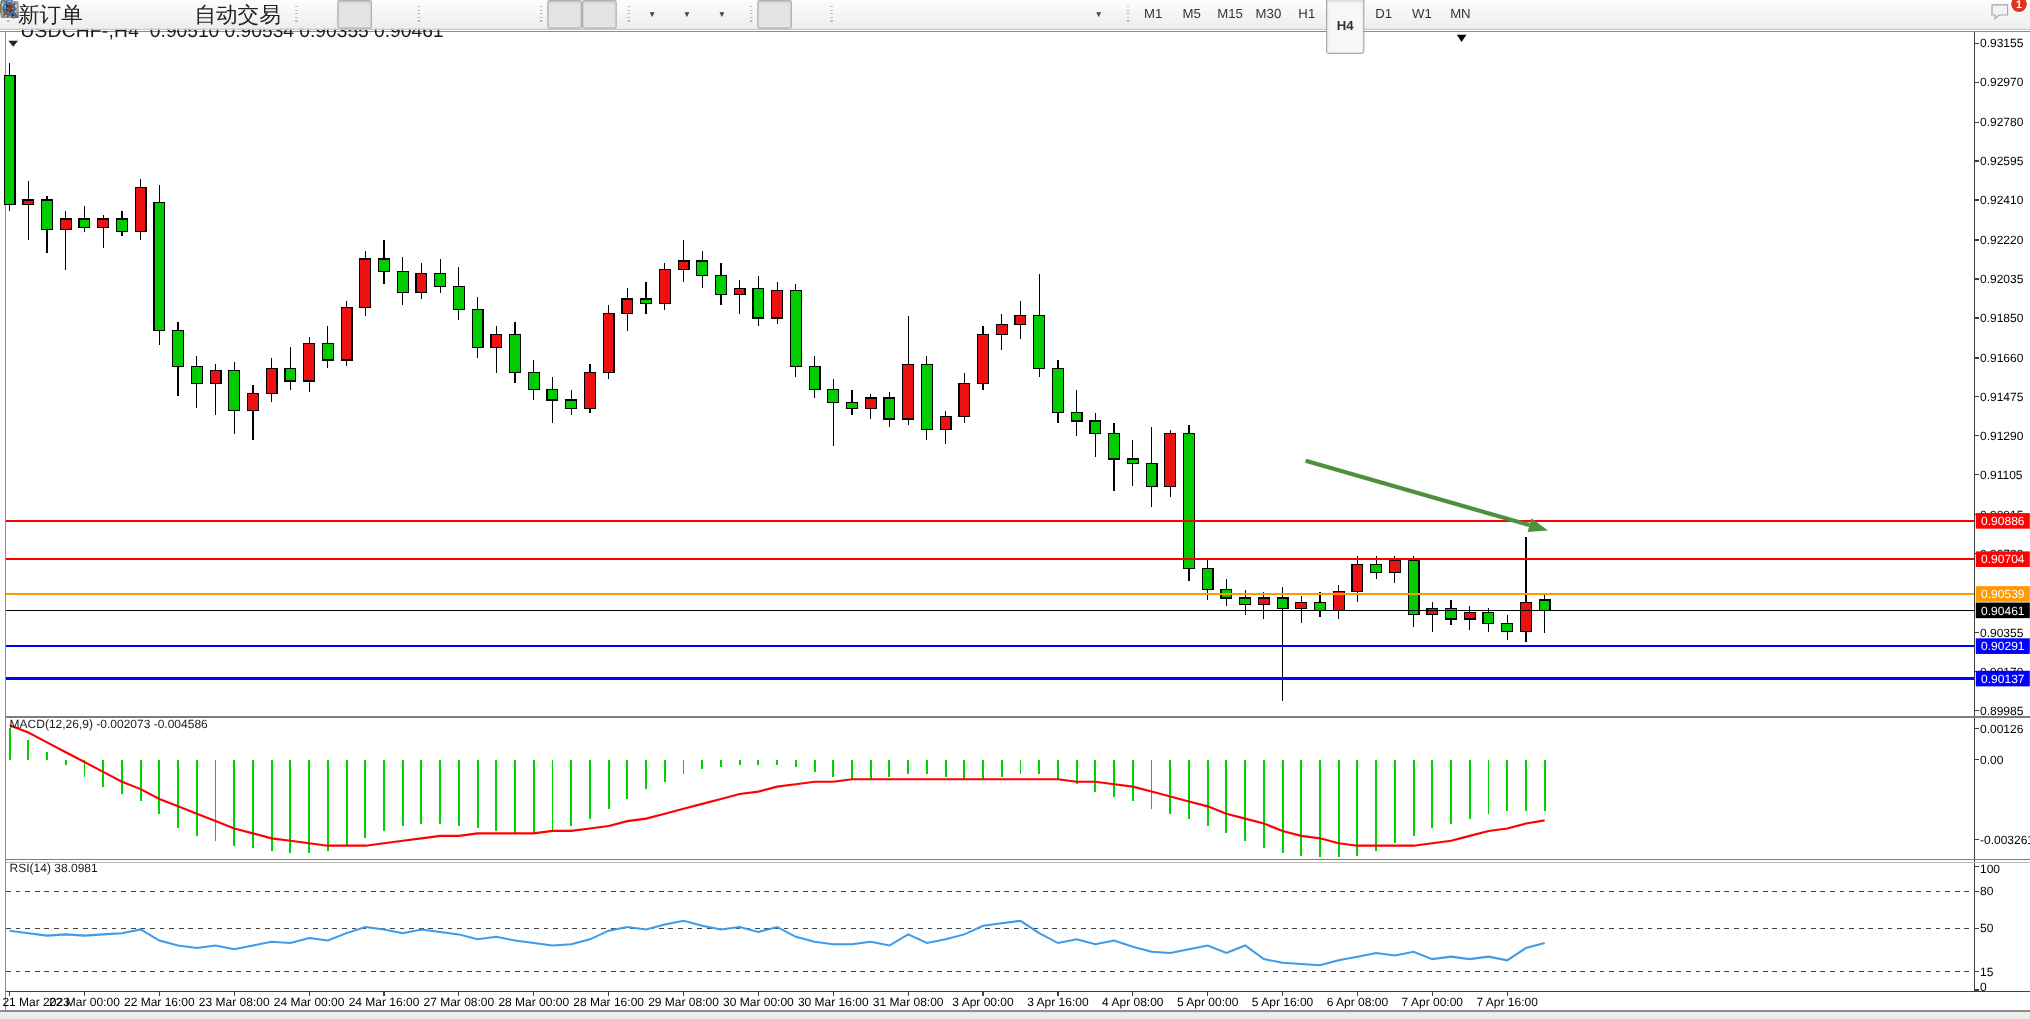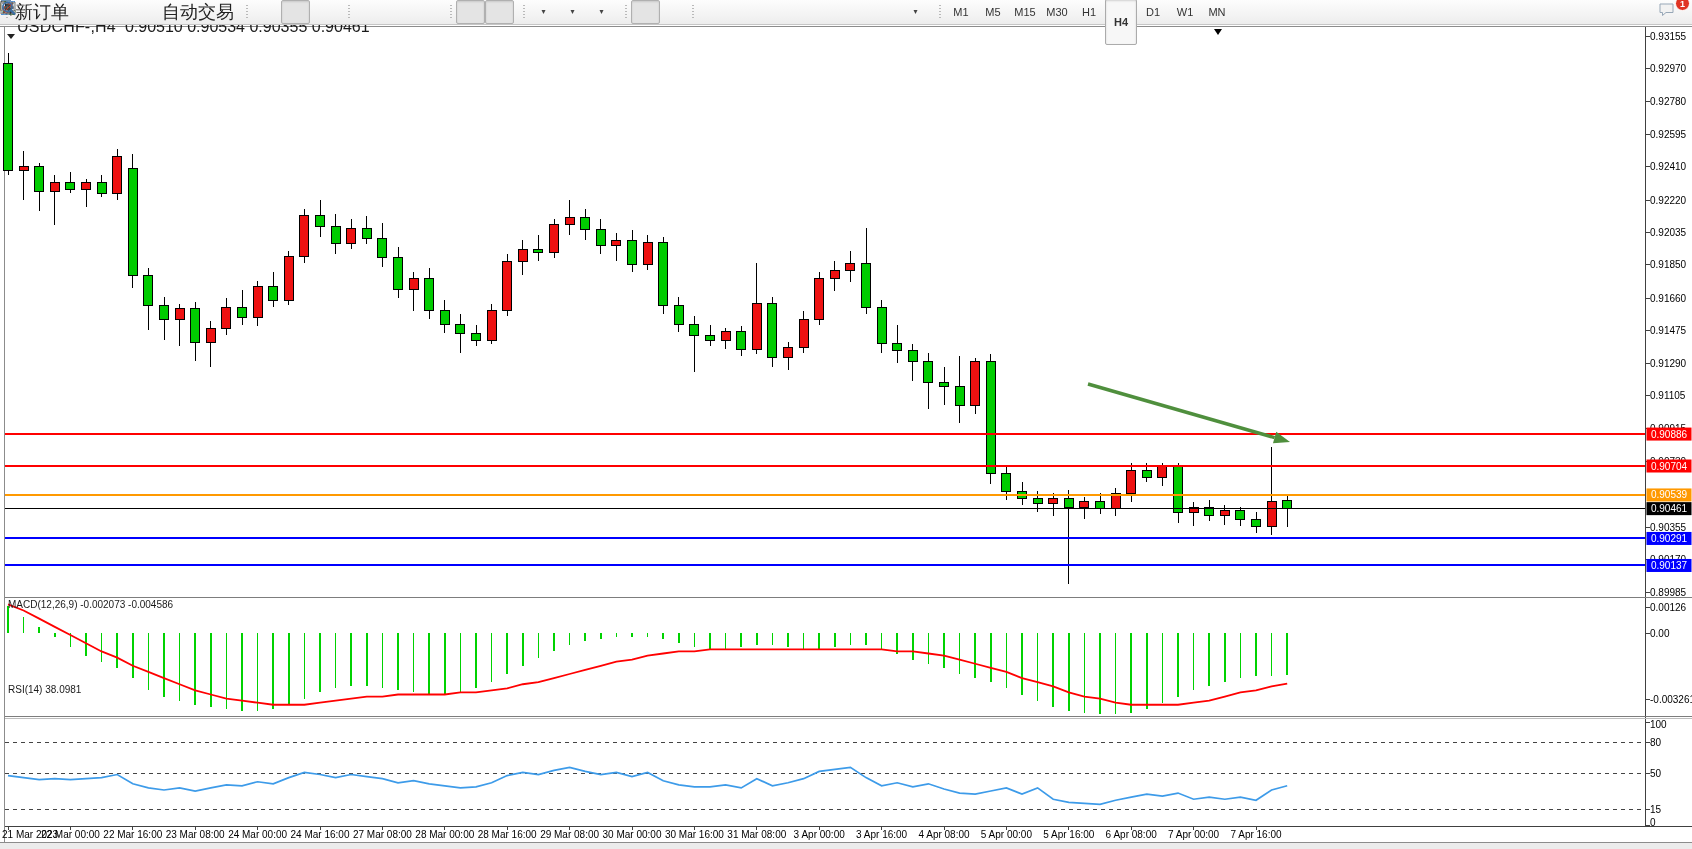--- a/index.html
+++ b/index.html
@@ -27,21 +27,21 @@
     border:1px solid #fff;font-weight:bold;}
   .chatwrap{position:relative;}
   
   .ovl{position:absolute;z-index:4;color:#1a1a1a;pointer-events:none;white-space:nowrap;}
   #chart-title{left:17px;top:18px;font-size:16px;}
   #chart-title .sym{letter-spacing:.2px;}
   #chart-title .ohlc{margin-left:9px;}
   #sym-caret{position:absolute;left:7px;top:34px;width:0;height:0;z-index:4;
     border-left:4px solid transparent;border-right:4px solid transparent;border-top:5px solid #222;}
   #macd-lbl{left:8px;top:599px;font-size:10px;}
-  #rsi-lbl{left:8px;top:684px;font-size:10px;}
+  #rsi-lbl{left:8px;top:719px;font-size:10px;}
   svg{position:absolute;left:0;top:0;z-index:1;}
   svg text{font-family:"Liberation Sans",sans-serif;}
 </style>
 </head>
 <body>
 
 <div id="stage">
 
   <div id="toolbar">
     <div class="tgroup">

